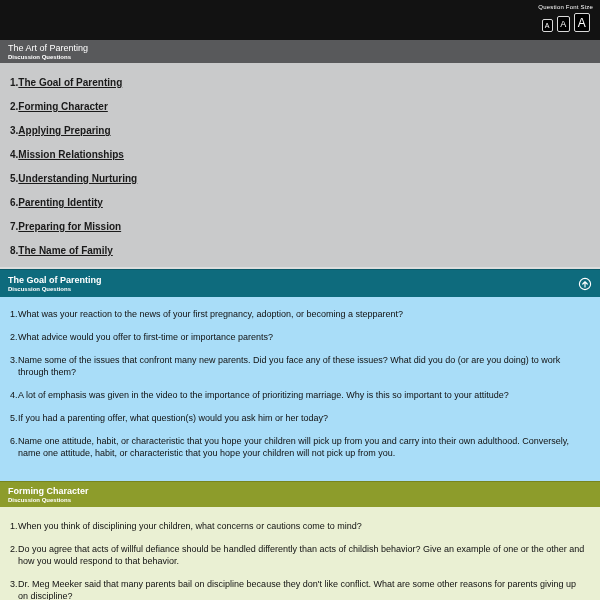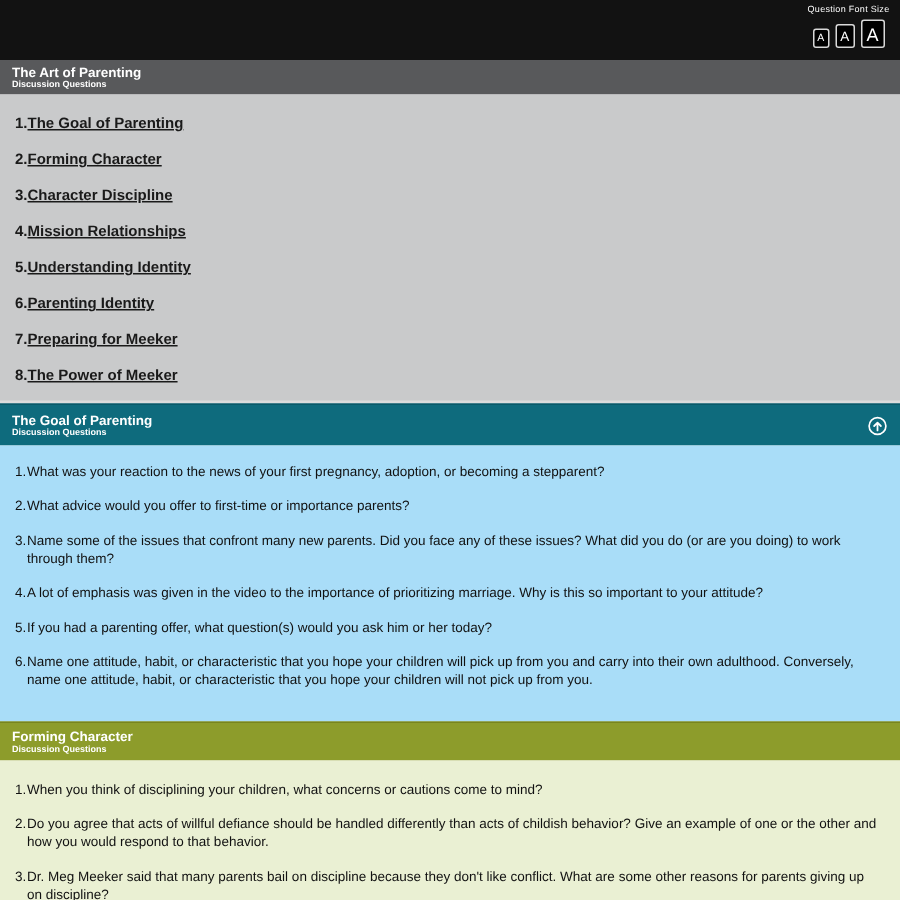--- a/index.html
+++ b/index.html
@@ -14,21 +14,21 @@
   .fs-buttons { display:flex; align-items:flex-end; gap:4px; }
   .fs-btn { background:#000000; color:#ffffff; border:1px solid #d9d9d9; border-radius:2px;
             display:flex; align-items:center; justify-content:center; cursor:pointer;
             font-family:"Liberation Sans", sans-serif; padding:0; }
   .fs-s { width:11px; height:13px; font-size:7px; }
   .fs-m { width:13px; height:16px; font-size:9px; }
   .fs-l { width:16px; height:19px; font-size:12px; border-width:1.5px; }
 
   
   .app-header { height:23px; background:#58595b; color:#ffffff; padding:3px 0 0 8px; flex:none; }
-  .app-title { font-size:9px; font-weight:bold; line-height:10px; }
+  .app-title { font-size:9px; font-weight:normal; line-height:10px; }
   .app-sub { font-size:6px; font-weight:bold; line-height:8px; }
 
   
   .toc { background:#c9cacb; height:206px; flex:none; padding-top:15px; border-bottom:2px solid #dcdddd; }
   .toc-row { display:flex; align-items:baseline; margin-bottom:14px; }
   .row-num { flex:0 0 18px; padding-left:10px; font-size:10px; font-weight:600; color:#1a1a1a; line-height:10px; }
   .toc-link { font-size:10px; font-weight:600; color:#1a1a1a; text-decoration:underline; cursor:pointer; line-height:10px; }
 
   
   .sec-header { height:28px; flex:none; display:flex; justify-content:space-between; align-items:center; padding:0 8px; }
@@ -71,41 +71,41 @@
     <div class="toc-row">
       <span class="row-num">1.</span>
       <a class="toc-link">The Goal of Parenting</a>
     </div>
     <div class="toc-row">
       <span class="row-num">2.</span>
       <a class="toc-link">Forming Character</a>
     </div>
     <div class="toc-row">
       <span class="row-num">3.</span>
-      <a class="toc-link">Character Discipline</a>
+      <a class="toc-link">Applying Preparing</a>
     </div>
     <div class="toc-row">
       <span class="row-num">4.</span>
       <a class="toc-link">Mission Relationships</a>
     </div>
     <div class="toc-row">
       <span class="row-num">5.</span>
-      <a class="toc-link">Understanding Identity</a>
+      <a class="toc-link">Understanding Nurturing</a>
     </div>
     <div class="toc-row">
       <span class="row-num">6.</span>
       <a class="toc-link">Parenting Identity</a>
     </div>
     <div class="toc-row">
       <span class="row-num">7.</span>
-      <a class="toc-link">Preparing for Meeker</a>
+      <a class="toc-link">Preparing for Mission</a>
     </div>
     <div class="toc-row">
       <span class="row-num">8.</span>
-      <a class="toc-link">The Power of Meeker</a>
+      <a class="toc-link">The Name of Family</a>
     </div>
   </div>
 
   <div class="sec-header teal">
     <div>
       <div class="sh-title">The Goal of Parenting</div>
       <div class="sh-sub">Discussion Questions</div>
     </div>
     <svg class="top-icon" viewBox="0 0 20 20">
       <circle cx="10" cy="10" r="8" fill="none" stroke="#ffffff" stroke-width="1.6"></circle>

